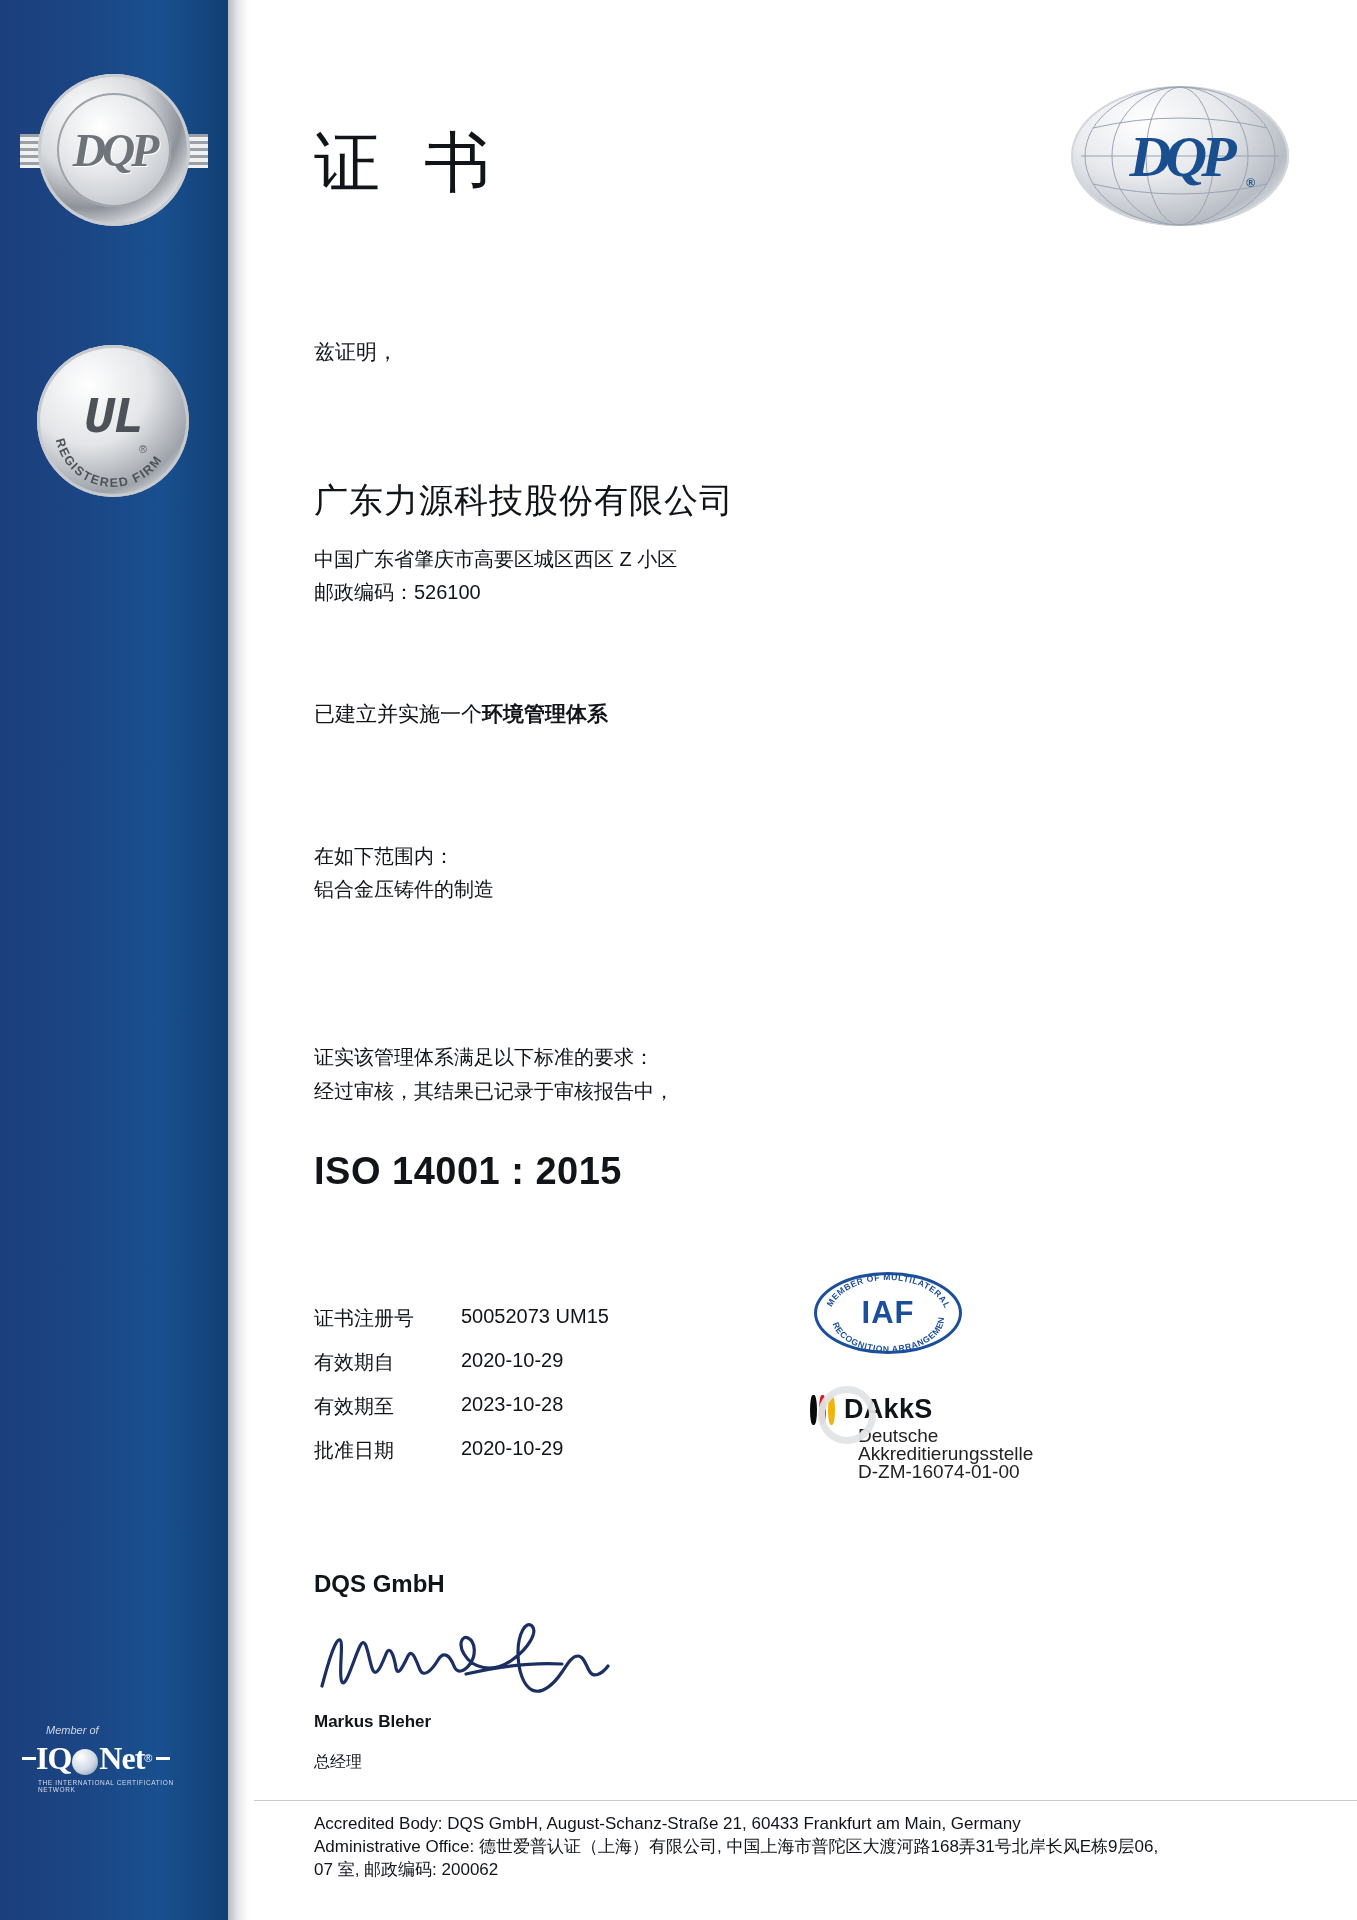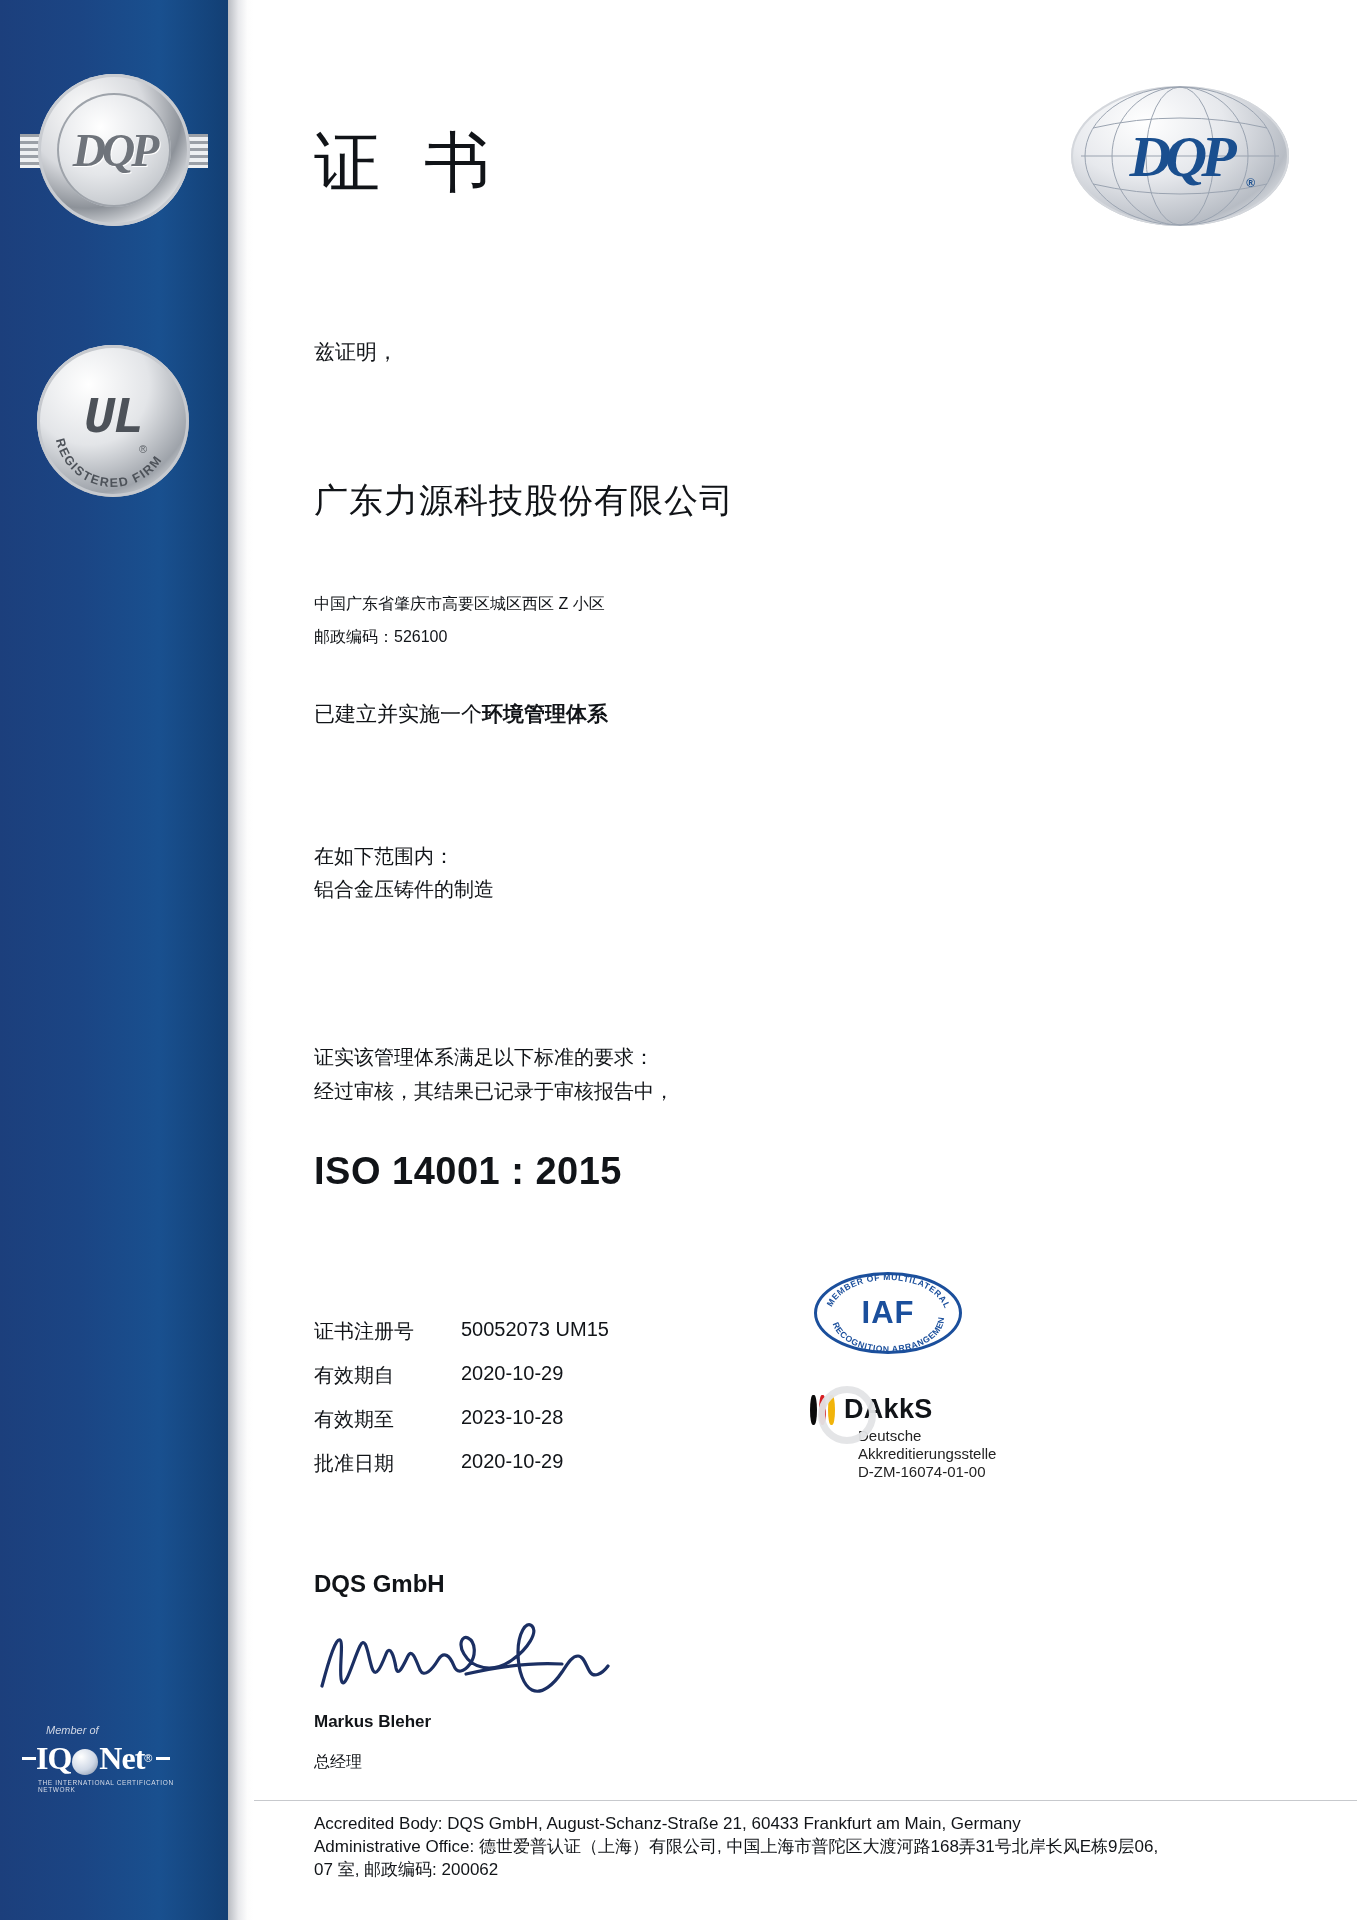--- a/index.html
+++ b/index.html
@@ -159,36 +159,36 @@
     font-size: 12px; color: #1a4f8f; font-weight: bold;
   }
 
   
   .tx { position: absolute; color: #111418; }
   .hereby { left: 60px; top: 338px; font-size: 21px; }
   .company {
     left: 60px; top: 478px;
     font-size: 34px; letter-spacing: 1px;
   }
-  .addr { left: 60px; top: 543px; font-size: 16px; line-height: 33px; margin-top: 44px; }
+  .addr { left: 60px; top: 543px; font-size: 20px; line-height: 33px; }
   .scope-intro { left: 60px; top: 700px; font-size: 21px; }
   .scope-intro b { font-weight: bold; }
   .range-label { left: 60px; top: 840px; font-size: 20px; line-height: 33px; }
   .audit { left: 60px; top: 1040px; font-size: 20px; line-height: 34px; }
   .standard {
     left: 60px; top: 1150px;
     font-size: 38px; font-weight: bold; letter-spacing: 0.5px;
   }
 
   
   .details {
     position: absolute; left: 60px; top: 1305px;
     font-size: 20px; color: #111418;
   }
-  .details .row { display: flex; margin-bottom: 17px; margin-top: 13px; }
+  .details .row { display: flex; margin-bottom: 17px; }
   .details .k { width: 147px; }
   .details .v { }
 
   
   .iaf {
     position: absolute; left: 560px; top: 1272px;
     width: 148px; height: 82px;
   }
   .iaf .oval {
     position: absolute; left: 0; top: 0; width: 148px; height: 82px;
@@ -210,21 +210,21 @@
   .dakks .stripes { display: flex; margin-right: 7px; }
   .dakks .stripes i { display: block; width: 7px; height: 30px; border-radius: 40% / 50%; margin-right: 2px; }
   .dakks .s1 { background: #0b0b0b; }
   .dakks .s2 { background: #d61f23; }
   .dakks .s3 { background: #f1b40a; }
   .dakks .word {
     font-weight: bold; font-size: 27px; color: #111418; letter-spacing: 0.3px;
   }
   .dakks .sub {
     margin-left: 48px; margin-top: 2px;
-    font-size: 15px; color: #222; line-height: 18px;
+    font-size: 19px; color: #222; line-height: 18px;
   }
   .dakks .ringbg {
     position: absolute; left: 8px; top: -8px;
     width: 58px; height: 58px; border-radius: 50%;
     border: 7px solid #e3e4e6; opacity: .95;
   }
 
   
   .company-sign {
     position: absolute; left: 60px; top: 1570px;

